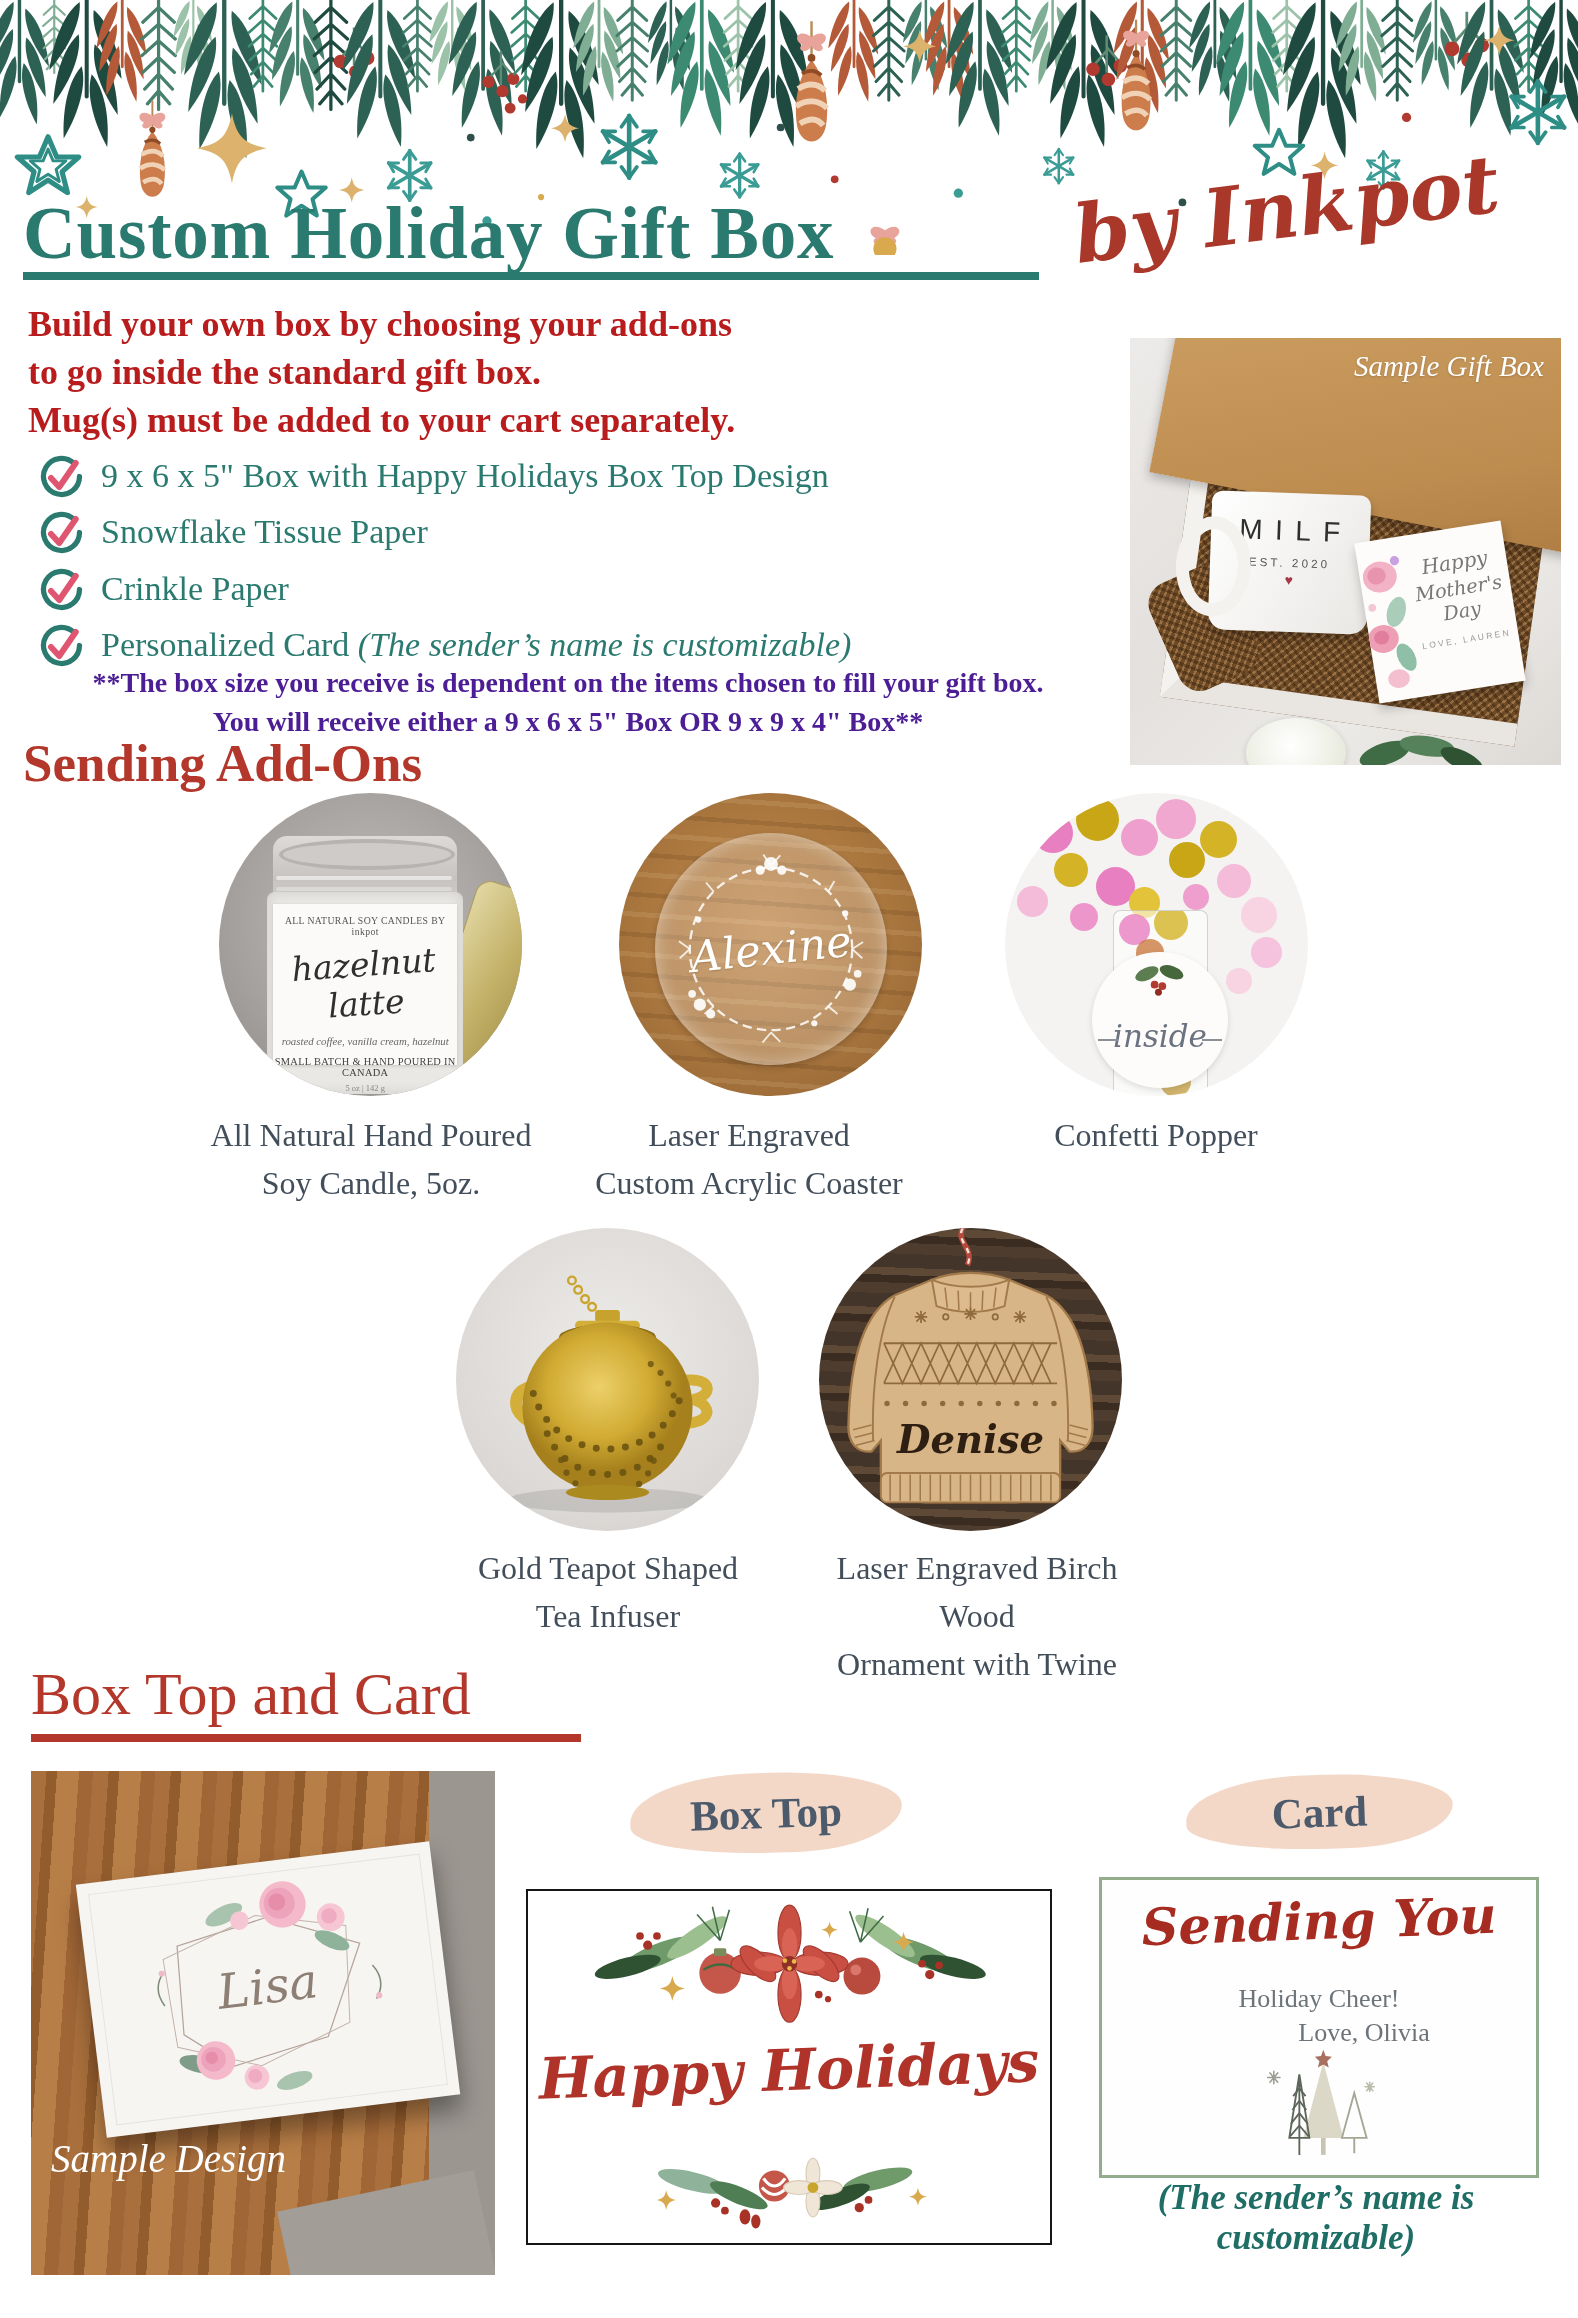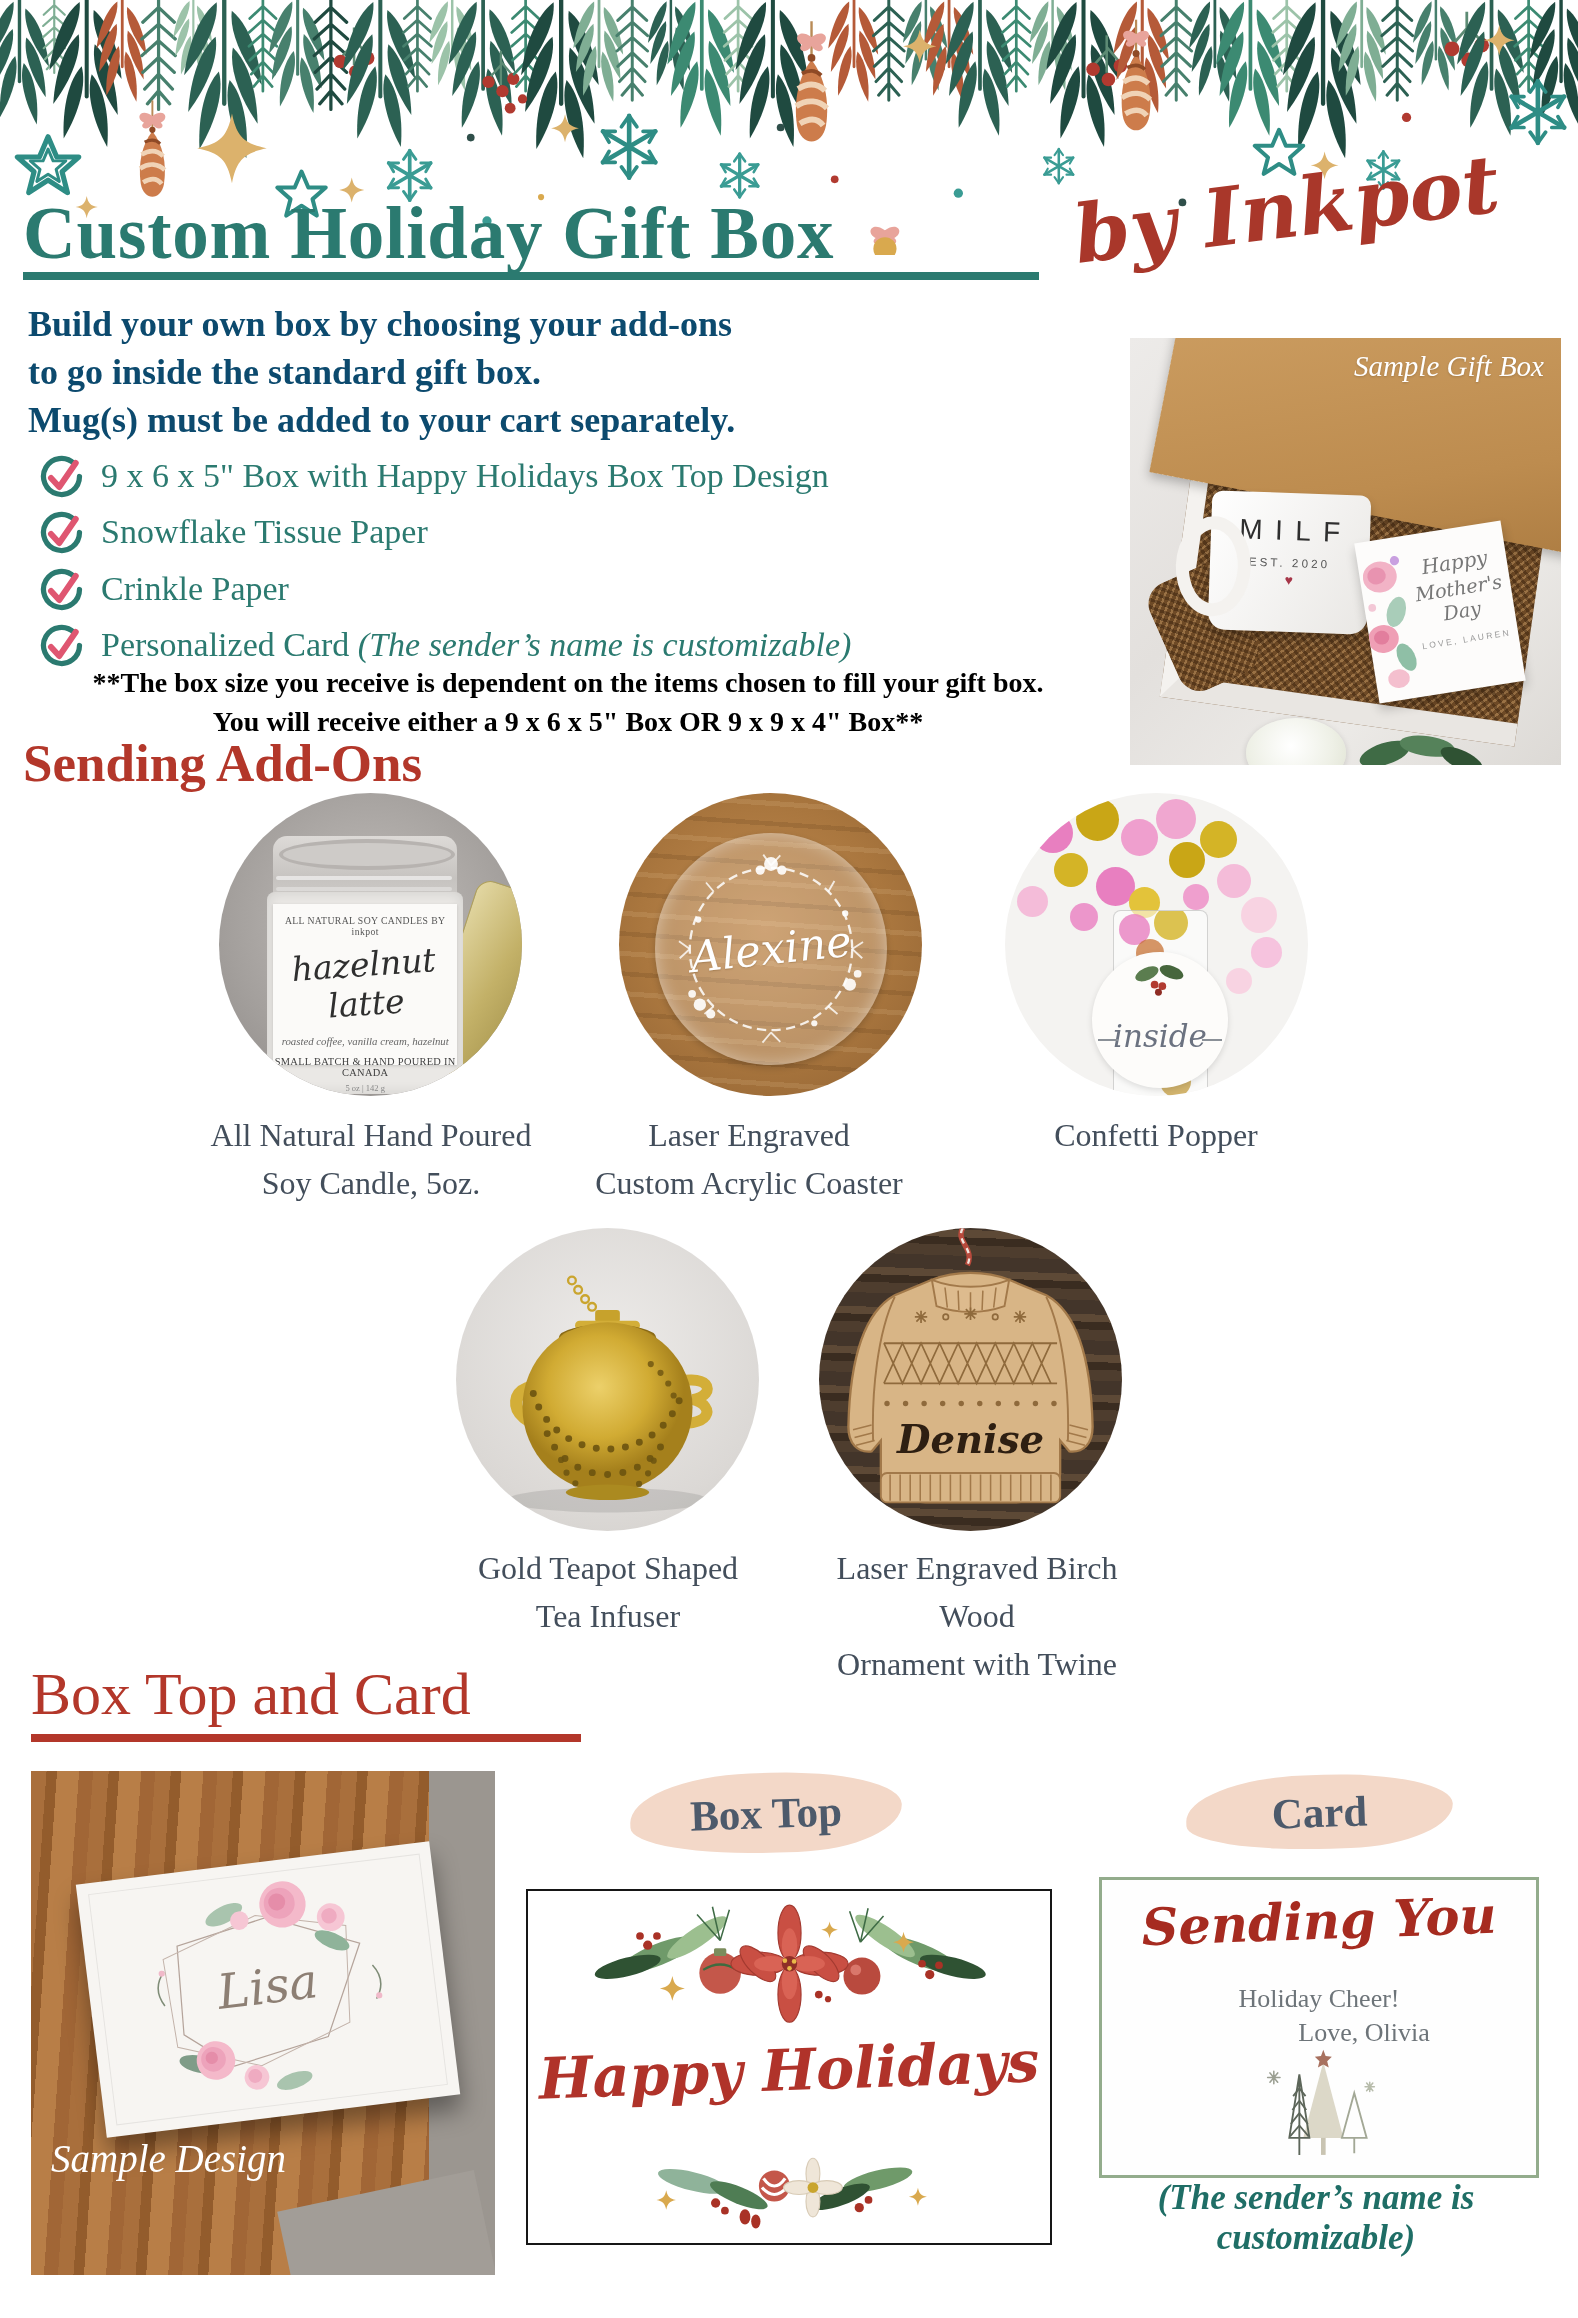--- a/index.html
+++ b/index.html
@@ -5,25 +5,25 @@
   html,body{margin:0;padding:0;background:#ffffff;}
   .page{position:relative;width:1579px;height:2319px;background:#fff;overflow:hidden;
         font-family:"Liberation Serif",serif;}
   .abs{position:absolute;}
 
   
   .title{left:23px;top:192px;font-size:73px;font-weight:bold;color:#2b7a70;letter-spacing:0.8px;white-space:nowrap;text-align:right;}
   .title-underline{left:23px;top:272px;width:1016px;height:7.7px;background:#2b7a70;}
   .byline{left:1073px;top:168px;width:332px;font-size:80px;font-style:italic;font-weight:bold;
           color:#a9372a;transform:rotate(-7deg);font-family:"DejaVu Serif",serif;white-space:nowrap;}
-  .intro{left:28px;top:300px;width:812px;color:#0c4a6e;font-weight:bold;font-size:36px;line-height:48px;}
+  .intro{left:28px;top:300px;width:812px;color:#b91c1c;font-weight:bold;font-size:36px;line-height:48px;}
   .check-row{left:39px;width:1082px;height:46px;display:flex;align-items:center;gap:17px;}
   .check-row .txt{color:#2b7a70;font-size:34px;white-space:nowrap;}
   .check-row .note{font-style:italic;}
-  .fineprint{left:23px;top:663px;width:1090px;text-align:center;color:#000000;font-weight:bold;
+  .fineprint{left:23px;top:663px;width:1090px;text-align:center;color:#4c1d95;font-weight:bold;
              font-size:28px;line-height:39px;}
   .addons-heading{left:23px;top:733px;font-size:53px;font-weight:bold;color:#b3372a;}
   .section-heading{left:31px;top:1660px;font-size:60px;font-weight:normal;color:#b3372a;}
   .section-underline{left:31px;top:1734px;width:550px;height:7.7px;background:#b3372a;}
   .caption{width:356px;text-align:center;color:#434e5b;font-size:32px;line-height:48px;}
   .footnote{left:1088px;top:2178px;width:456px;text-align:center;color:#1f6e66;font-weight:bold;
             font-style:italic;font-size:35px;}
 
   
   .photo{overflow:hidden;}

